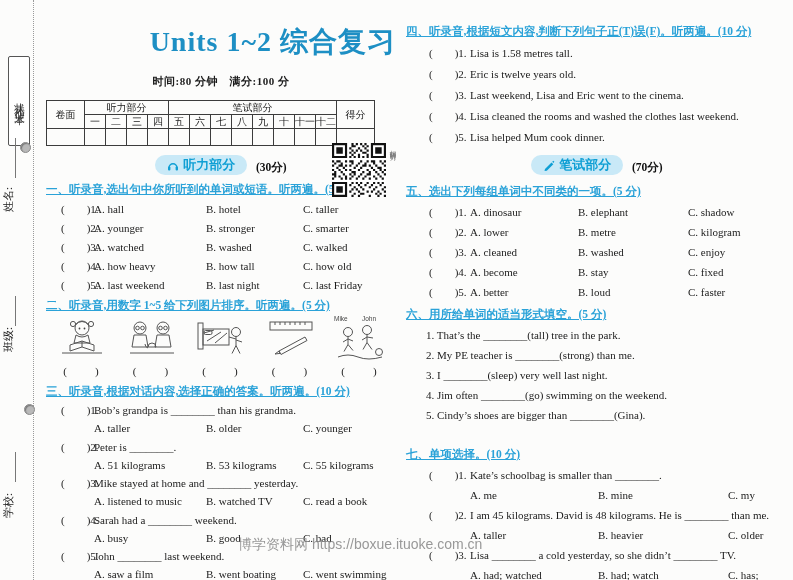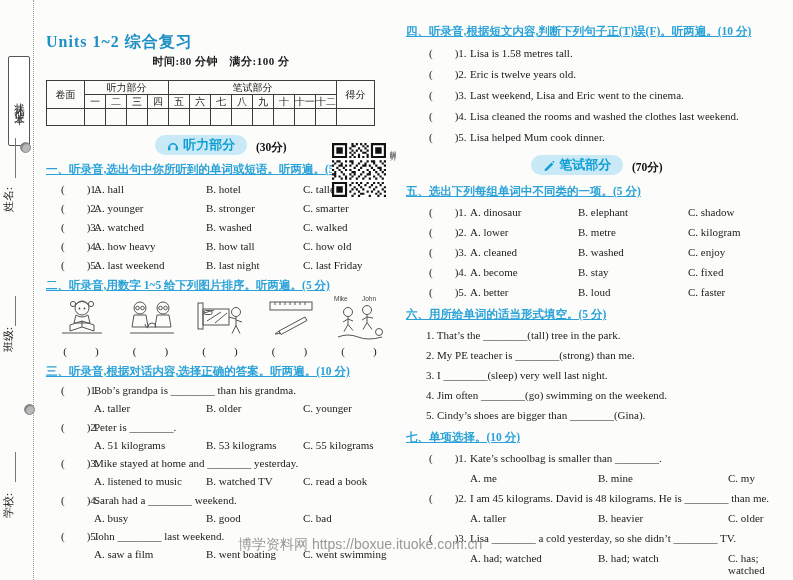--- a/index.html
+++ b/index.html
@@ -20,22 +20,22 @@
   }
   .side-line{position:absolute;left:15px;width:0;border-left:1px solid #777;}
   .side-label{position:absolute;left:-12px;width:40px;text-align:center;
     transform:rotate(-90deg);font-size:11px;color:#222;white-space:nowrap;}
   .hole{position:absolute;width:9px;height:9px;border-radius:50%;
     background:#b9b9b9;border:1px solid #8a8a8a;box-shadow:inset 1px 1px 1px #777;}
   
   #col-left{position:absolute;left:46px;top:30px;width:350px;}
   #col-right{position:absolute;left:406px;top:24px;width:382px;}
   
-  .title{text-align:left;font-size:16px;line-height:24px;font-weight:bold;color:#1d8fc4;letter-spacing:1px;}
-  .meta{text-align:center;margin-top:0;font-size:11px;font-weight:bold;letter-spacing:.5px;}
+  .title{text-align:right;font-size:28px;line-height:24px;font-weight:bold;color:#1d8fc4;letter-spacing:1px;}
+  .meta{text-align:center;margin-top:20px;font-size:11px;font-weight:bold;letter-spacing:.5px;}
   
   table.score{border-collapse:collapse;margin-top:11px;width:270px;table-layout:fixed;}
   table.score td{border:1px solid #3c3c3c;text-align:center;font-size:10px;padding:0;height:13px;line-height:13px;}
   table.score tr.blank td{height:16px;}
   
   .badge-row{text-align:center;margin-top:9px;}
   .badge{display:inline-flex;align-items:center;gap:4px;background:#c9e9f7;border-radius:10px;
     padding:1px 12px;color:#0f9fd4;font-weight:bold;font-size:13px;font-family:"Liberation Sans","DejaVu Sans",sans-serif;}
   .badge-score{font-weight:bold;color:#111;margin-left:6px;font-size:11.5px;}
   
@@ -366,21 +366,21 @@
     <span>C. faster</span>
   </div>
 
   <div class="h" style="margin-top:9px">六、用所给单词的适当形式填空。(5 分)</div>
   <div class="fill">1. That’s the ________(tall) tree in the park.</div>
   <div class="fill">2. My PE teacher is ________(strong) than me.</div>
   <div class="fill">3. I ________(sleep) very well last night.</div>
   <div class="fill">4. Jim often ________(go) swimming on the weekend.</div>
   <div class="fill">5. Cindy’s shoes are bigger than ________(Gina).</div>
 
-  <div class="h" style="margin-top:9px">七、单项选择。(10 分)</div>
+  <div class="h" style="margin-top:26px">七、单项选择。(10 分)</div>
   <div class="r-stem">
     <span>(　　)1.</span>
     <span>Kate’s schoolbag is smaller than ________.</span>
   </div>
   <div class="r-opt">
     <span>A. me</span>
     <span>B. mine</span>
     <span>C. my</span>
   </div>
   <div class="r-stem">

